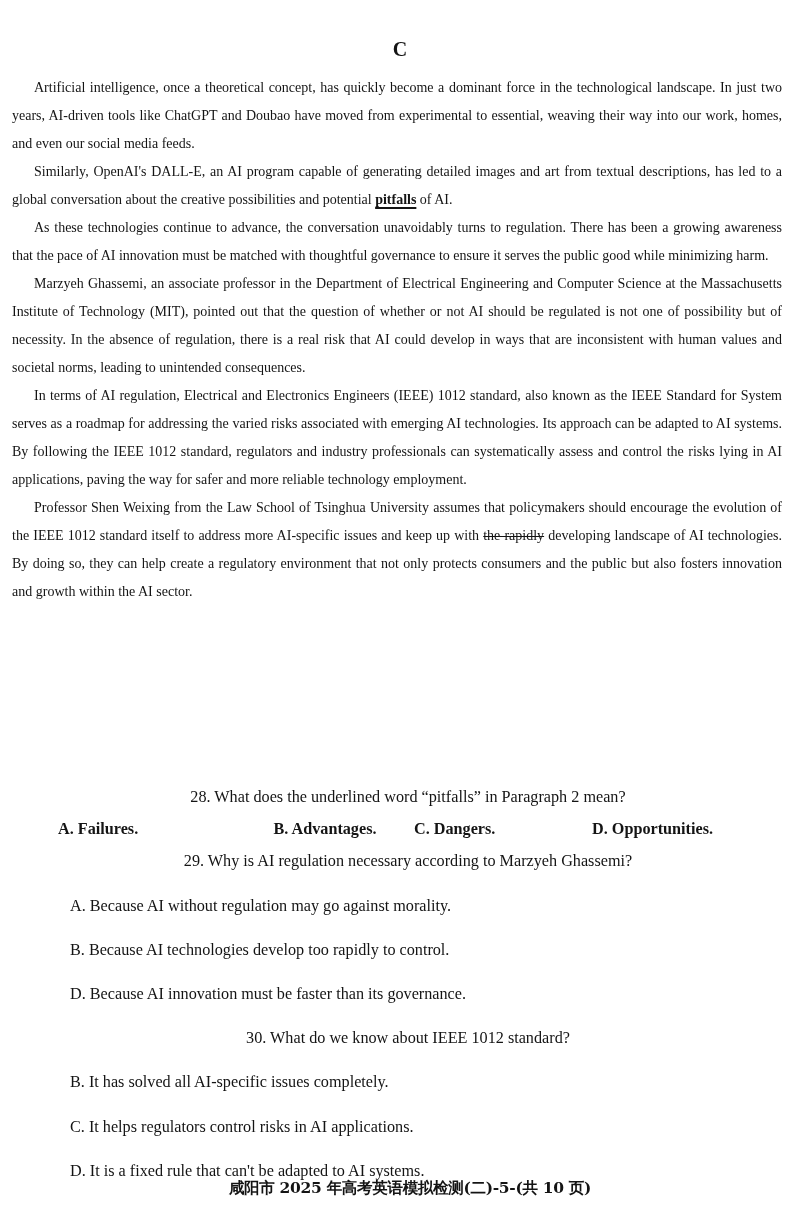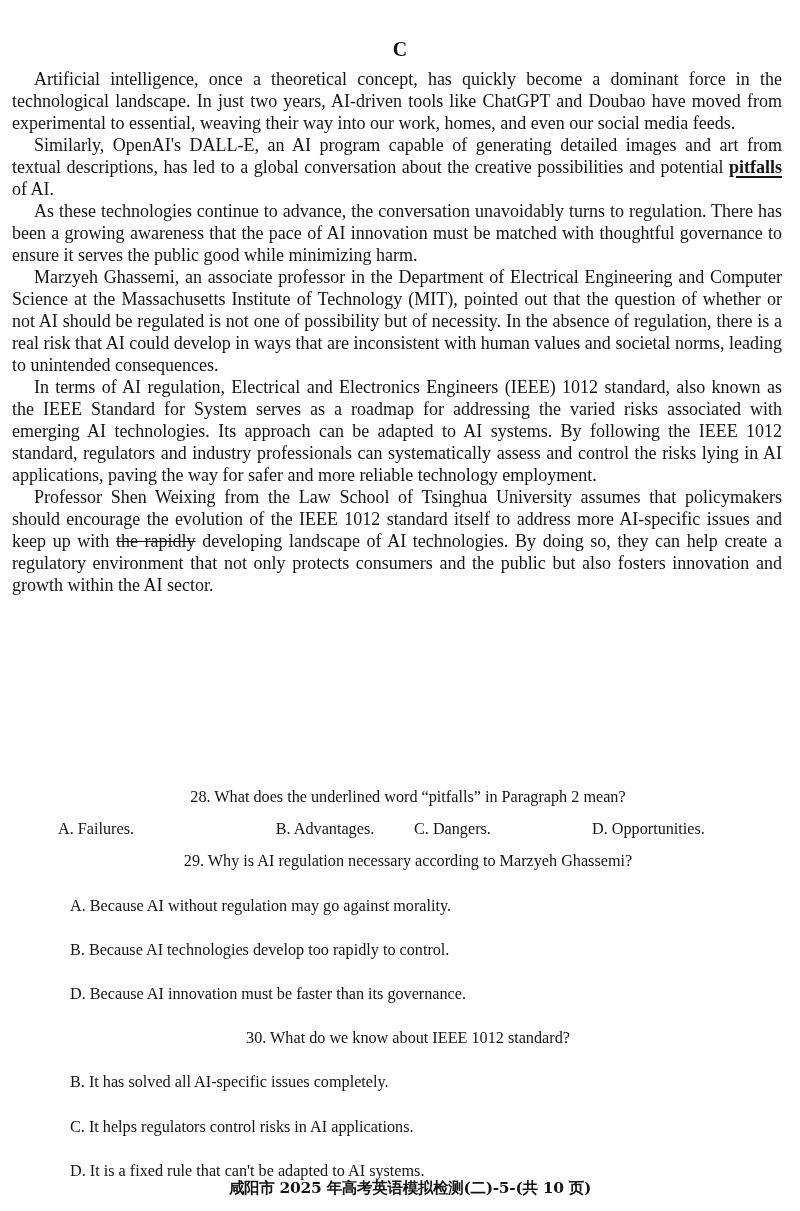--- a/index.html
+++ b/index.html
@@ -27,25 +27,25 @@
       top: 38px;
       left: 0;
       width: 800px;
       text-align: center;
       font-size: 20px;
       font-weight: bold;
       letter-spacing: 0;
     }
     .passage {
       position: absolute;
-      top: 68px;
+      top: 74px;
       left: 12px;
       width: 770px;
-      font-size: 18px;
-      line-height: 22px;
+      font-size: 14px;
+      line-height: 28px;
       text-align: justify;
     }
     .passage p {
       margin: 0;
       text-indent: 22px;
       text-align: justify;
       text-align-last: left;
     }
     .underlined {
       text-decoration: underline;
@@ -67,20 +67,21 @@
       text-align: center;
     }
     .option {
       margin: 12px;
       padding-left: 20px;
     }
     .options-row {
       display: flex;
       padding-left: 20px;
       margin: 0;
+      font-weight: bold;
     }
     .options-row .opt-a { width: 178px; }
     .options-row .opt-b { width: 178px; text-align: center; }
     .options-row .opt-c { width: 178px; }
     .options-row .opt-d { width: auto; }
     .footer {
       position: absolute;
       top: 1178px;
       left: 10px;
       width: 800px;

